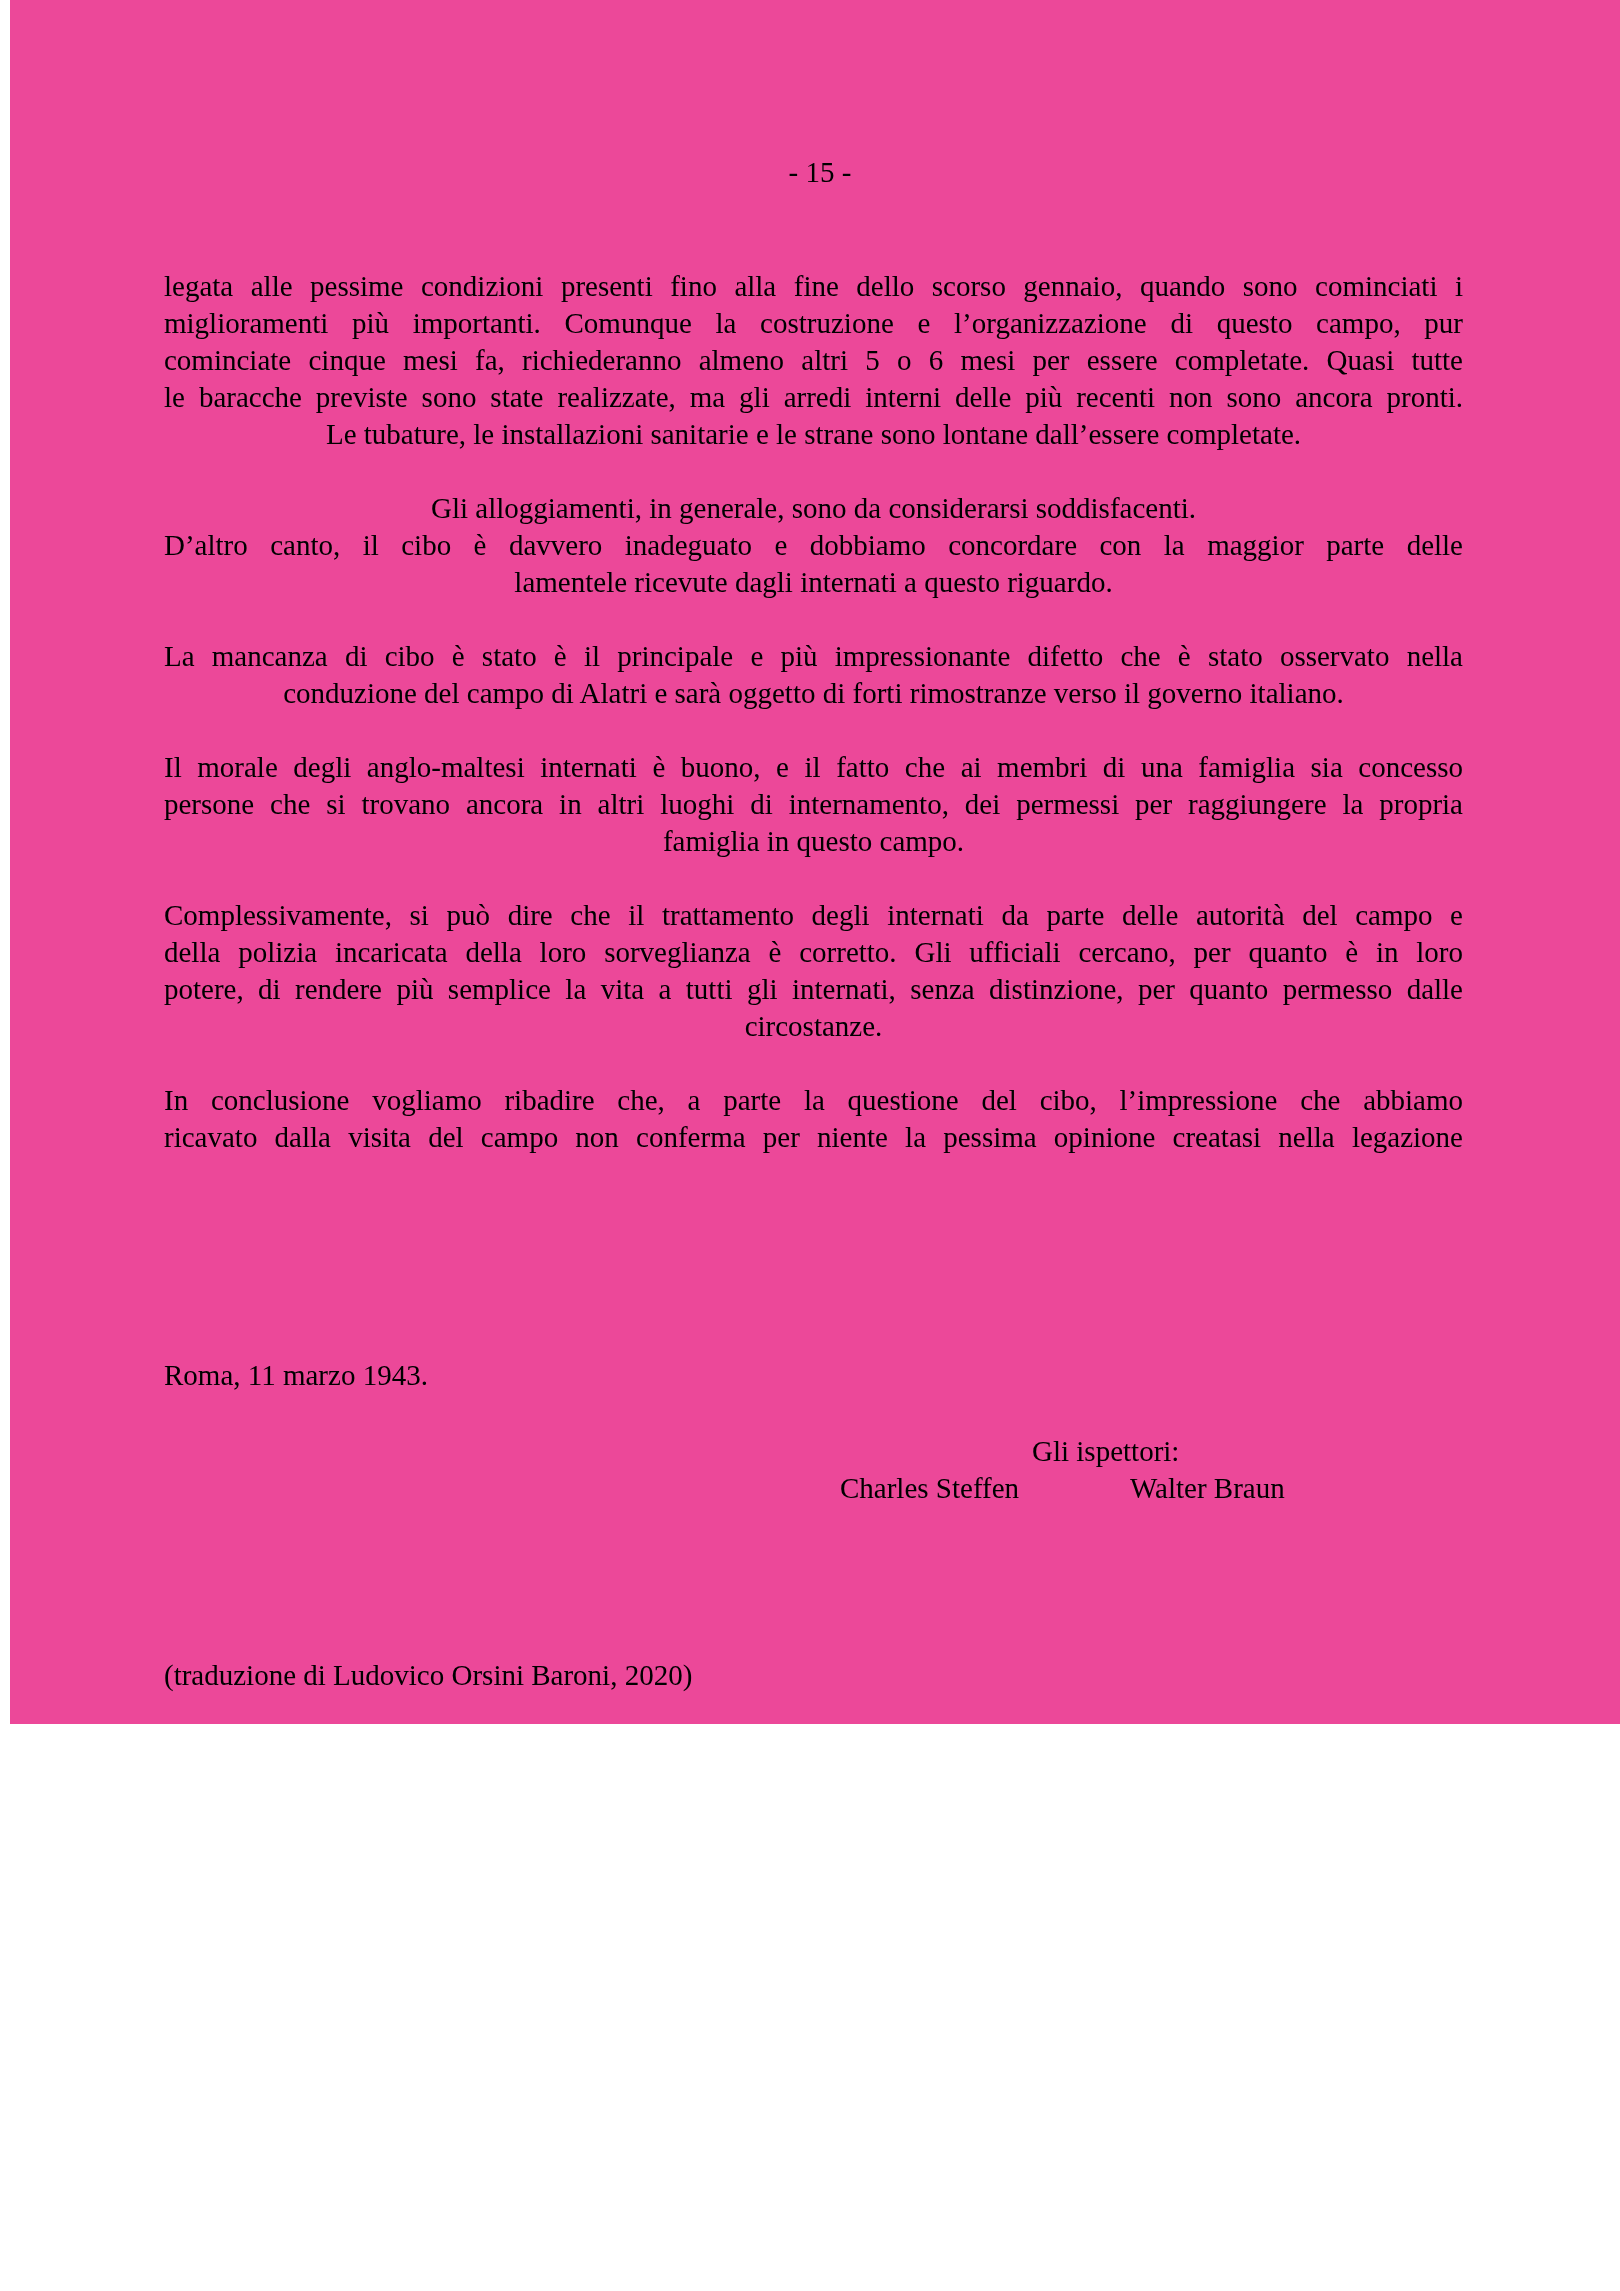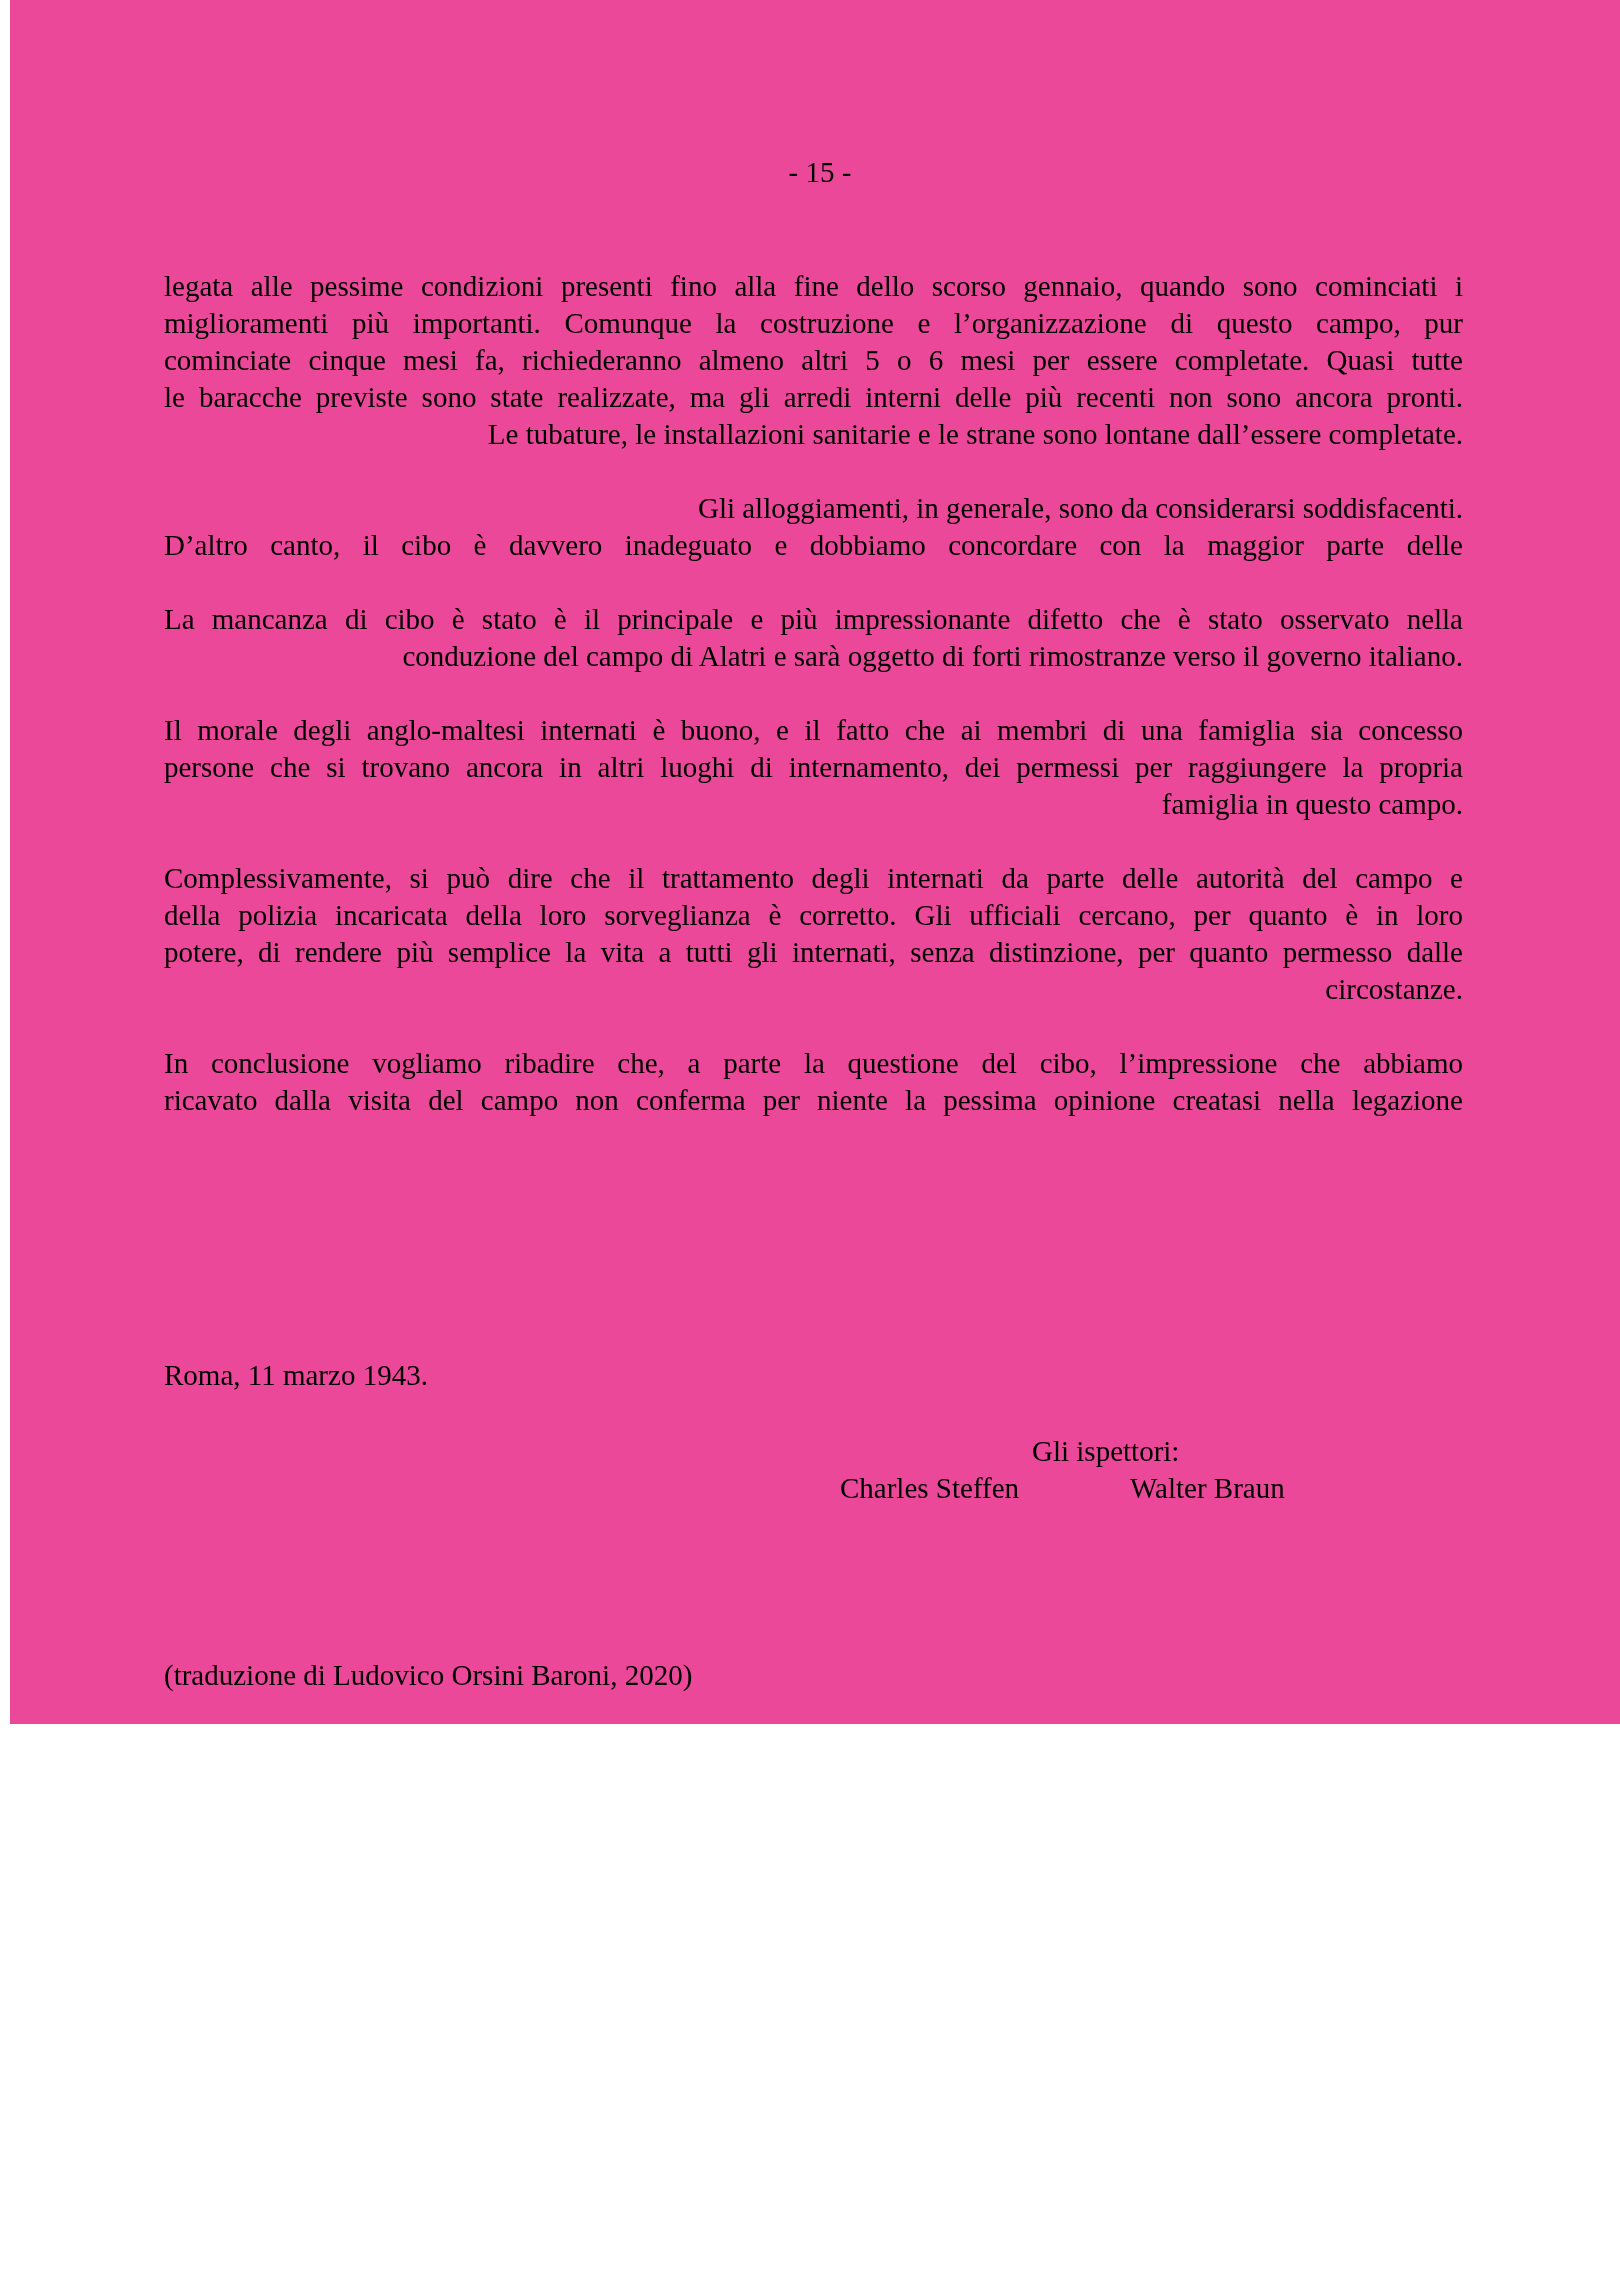--- a/index.html
+++ b/index.html
@@ -51,21 +51,21 @@
       margin-bottom: 0;
     }
     
     .jl {
       display: block;
       text-align: justify;
       text-align-last: justify;
     }
     .ll {
       display: block;
-      text-align: right;
+      text-align: center;
     }
     .date {
       left: 154px;
       top: 1357px;
     }
     .inspectors-label {
       left: 1022px;
       top: 1433px;
     }
     .signer-1 {
@@ -94,20 +94,21 @@
       <span class="jl">legata alle pessime condizioni presenti fino alla fine dello scorso gennaio, quando sono cominciati i</span>
       <span class="jl">miglioramenti più importanti. Comunque la costruzione e l’organizzazione di questo campo, pur</span>
       <span class="jl">cominciate cinque mesi fa, richiederanno almeno altri 5 o 6 mesi per essere completate. Quasi tutte</span>
       <span class="jl">le baracche previste sono state realizzate, ma gli arredi interni delle più recenti non sono ancora pronti.</span>
       <span class="ll">Le tubature, le installazioni sanitarie e le strane sono lontane dall’essere completate.</span>
     </p>
 
     <p>
       <span class="ll">Gli alloggiamenti, in generale, sono da considerarsi soddisfacenti.</span>
       <span class="jl">D’altro canto, il cibo è davvero inadeguato e dobbiamo concordare con la maggior parte delle</span>
+      <span class="ll">lamentele ricevute dagli internati a questo riguardo.</span>
     </p>
 
     <p>
       <span class="jl">La mancanza di cibo è stato è il principale e più impressionante difetto che è stato osservato nella</span>
       <span class="ll">conduzione del campo di Alatri e sarà oggetto di forti rimostranze verso il governo italiano.</span>
     </p>
 
     <p>
       <span class="jl">Il morale degli anglo-maltesi internati è buono, e il fatto che ai membri di una famiglia sia concesso</span>
       <span class="jl">persone che si trovano ancora in altri luoghi di internamento, dei permessi per raggiungere la propria</span>

